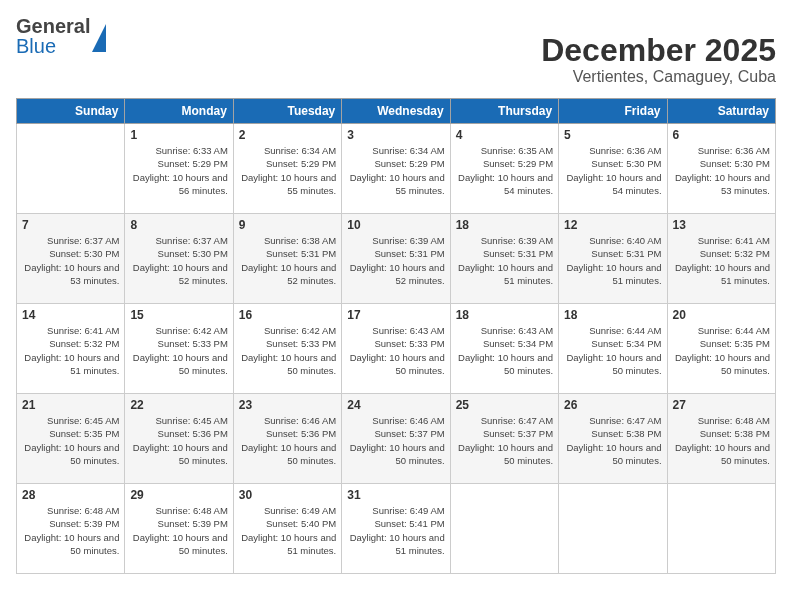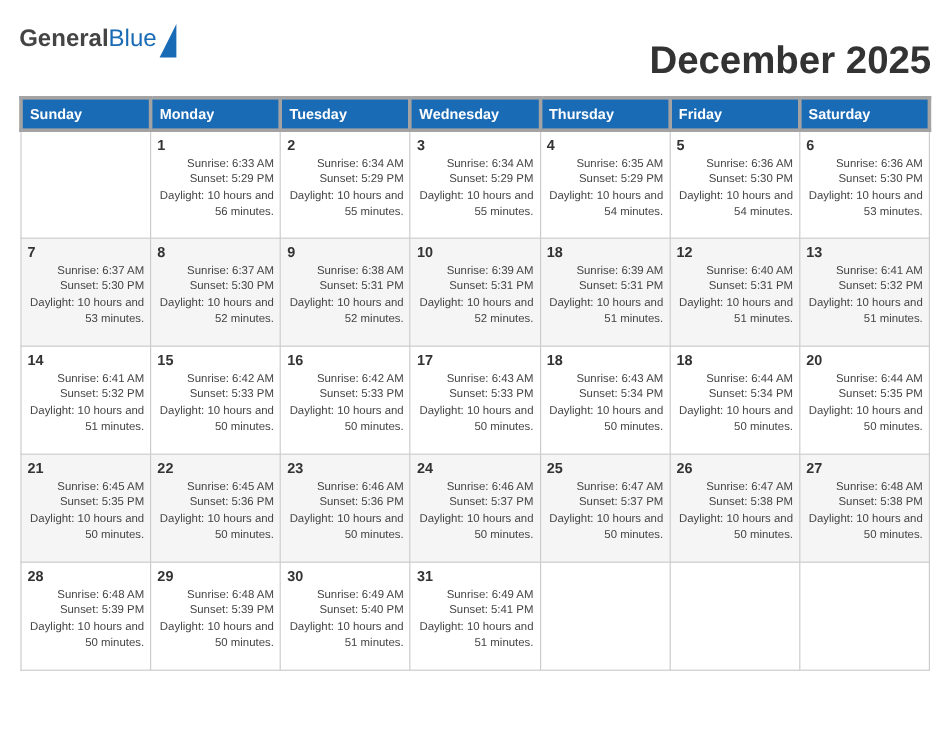--- a/index.html
+++ b/index.html
@@ -38,25 +38,25 @@
       color: #555;
     }
     .calendar {
       width: 100%;
       border-collapse: collapse;
       font-size: 10.5px;
     }
     .calendar th {
       background: #1a6bb5;
       color: #fff;
-      text-align: left;
+      text-align: right;
       padding: 5px 6px;
       font-size: 12px;
       font-weight: bold;
-      border: 3px solid #a3a3a3;
+      border: 1px solid #a3a3a3;
     }
     .calendar td {
       border: 1px solid #ccc;
       vertical-align: top;
       padding: 4px 5px;
       width: calc(100%/7);
       height: 90px;
     }
     .cell-num {
       font-size: 12px;
@@ -72,21 +72,21 @@
     }
     tr:nth-child(odd) td { background: #fff; }
     tr:nth-child(even) td { background: #f5f5f5; }
     .calendar thead tr th { background: #1a6bb5; }
     .logo-wrapper {
       display: flex;
       align-items: center;
     }
     .logo-letters {
       display: flex;
-      flex-direction: row;
+      flex-direction: column;
       line-height: 1;
     }
     .logo-general {
       font-size: 20px;
       font-weight: bold;
       color: #444;
     }
     .logo-blue-text {
       font-size: 20px;
       font-weight: normal;
@@ -108,20 +108,21 @@
   <div class="header">
     <div class="logo-wrapper">
       <div class="logo-letters">
         <span class="logo-general">General</span>
         <span class="logo-blue-text">Blue</span>
       </div>
       <div class="logo-triangle"></div>
     </div>
     <div class="title-block">
       <h1>December 2025</h1>
+      <h2>Vertientes, Camaguey, Cuba</h2>
     </div>
   </div>
 
   <table class="calendar">
     <thead>
       <tr>
       <th>Sunday</th>
           <th>Monday</th>
           <th>Tuesday</th>
           <th>Wednesday</th>

